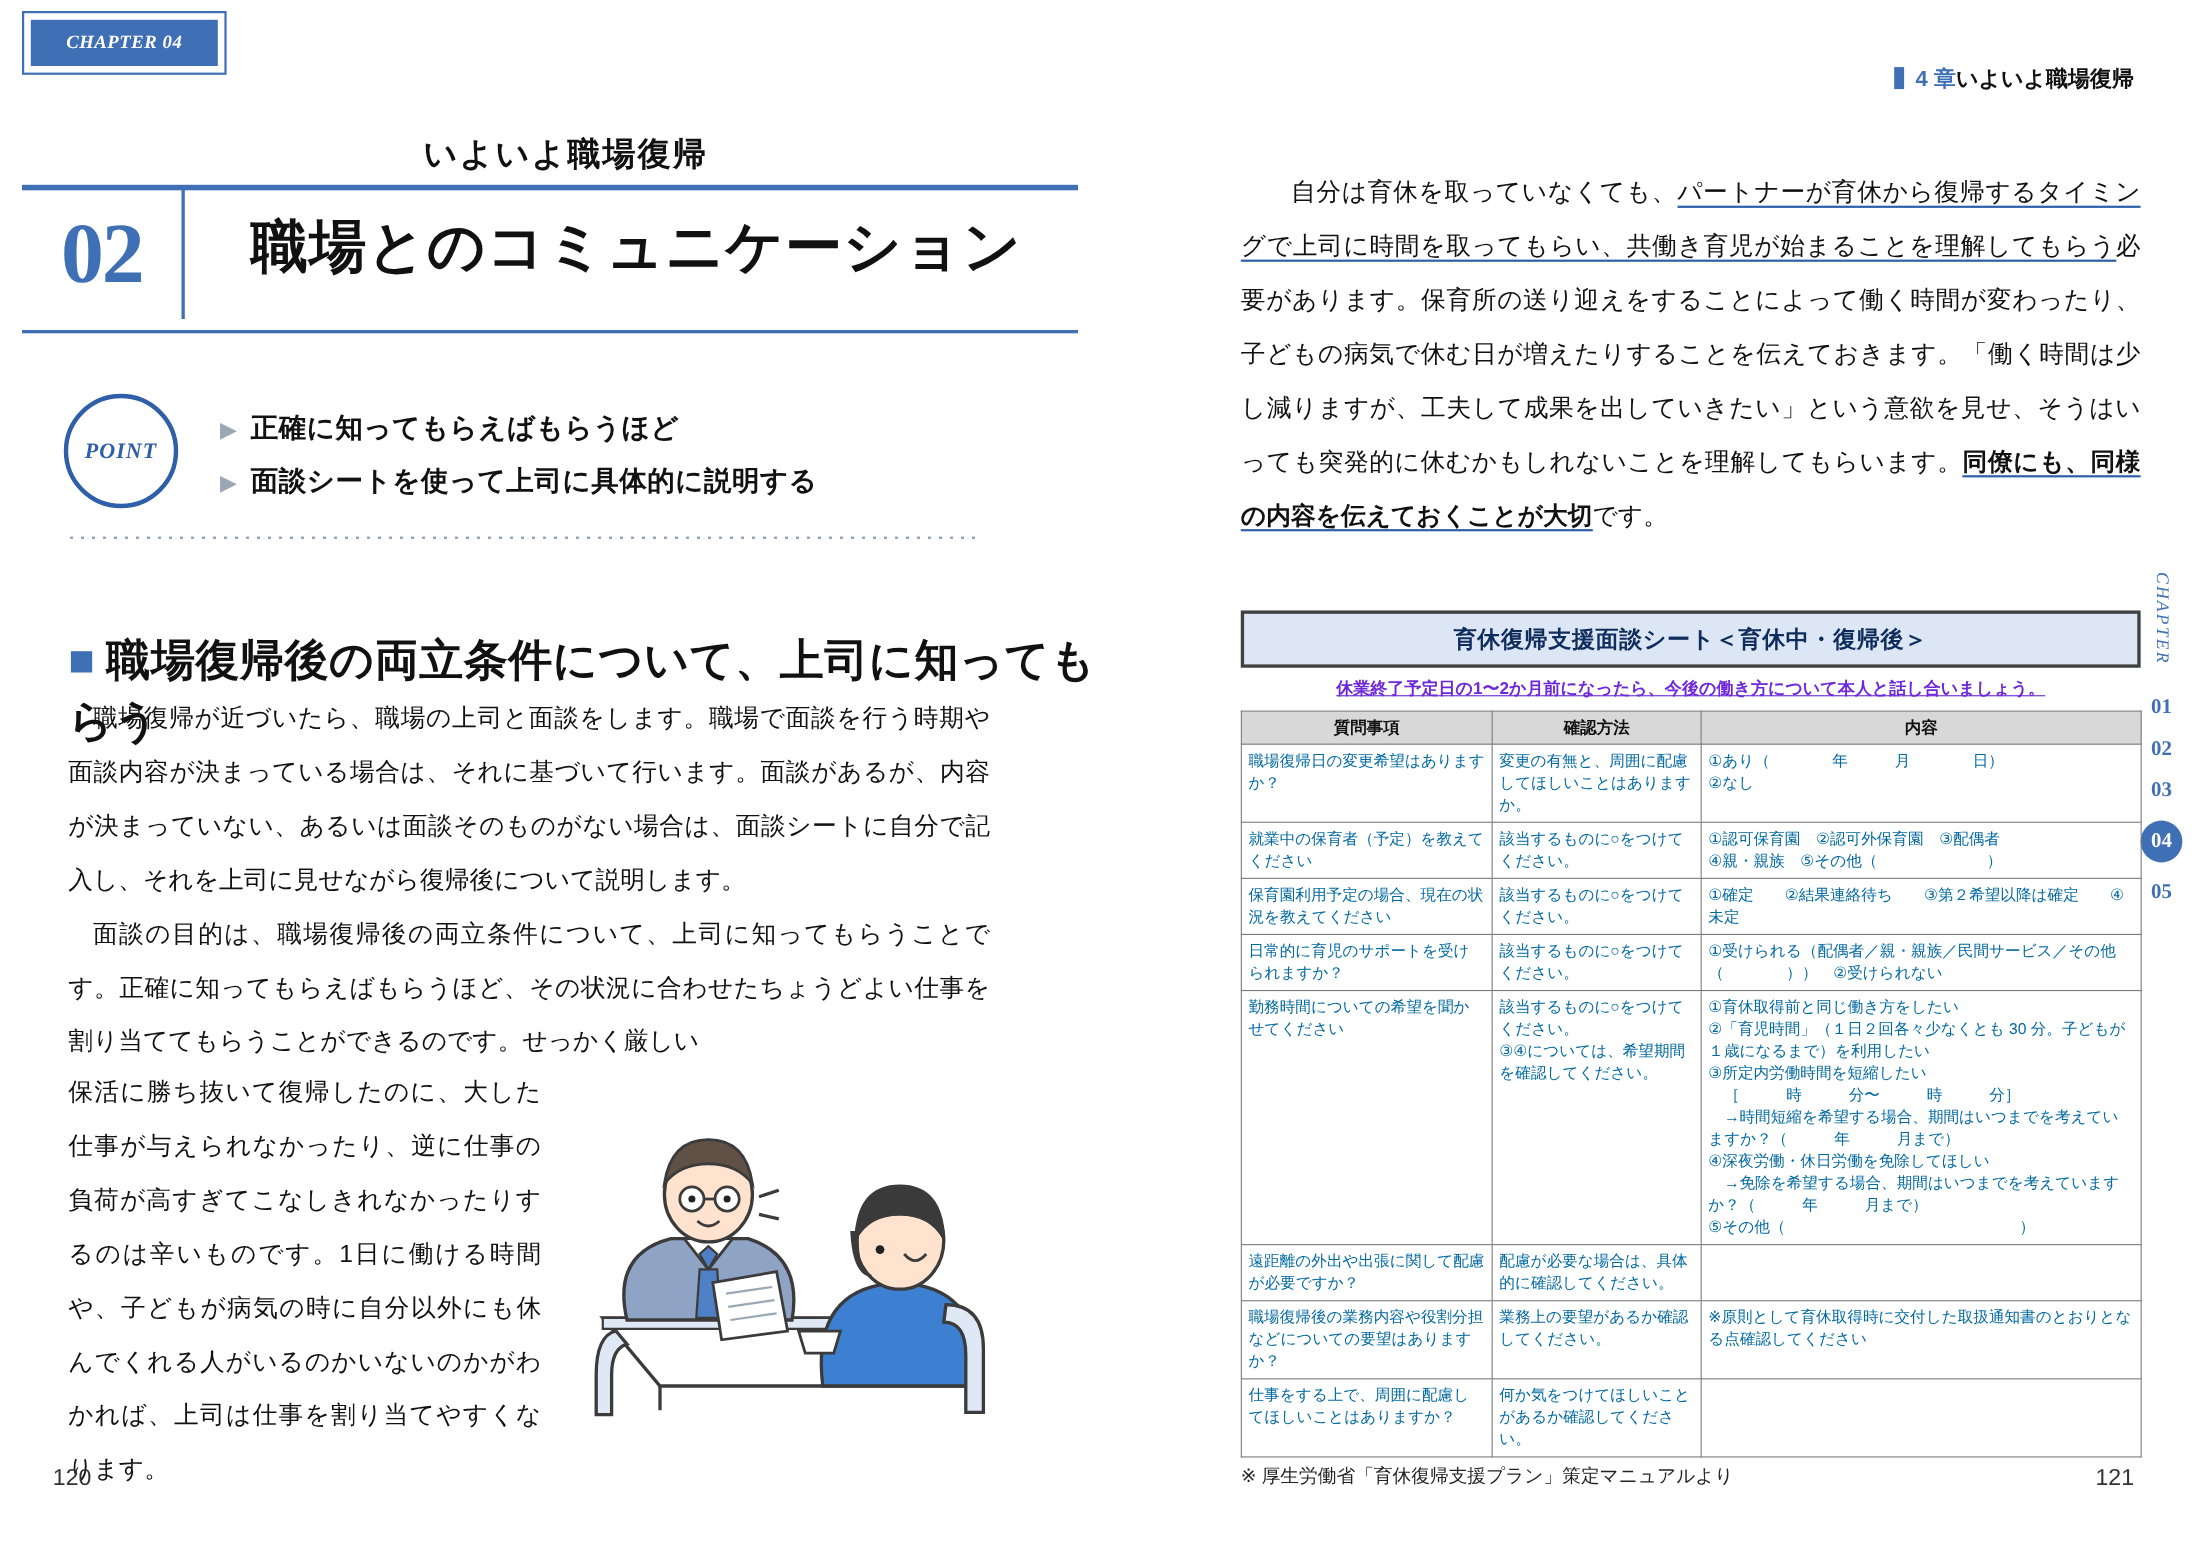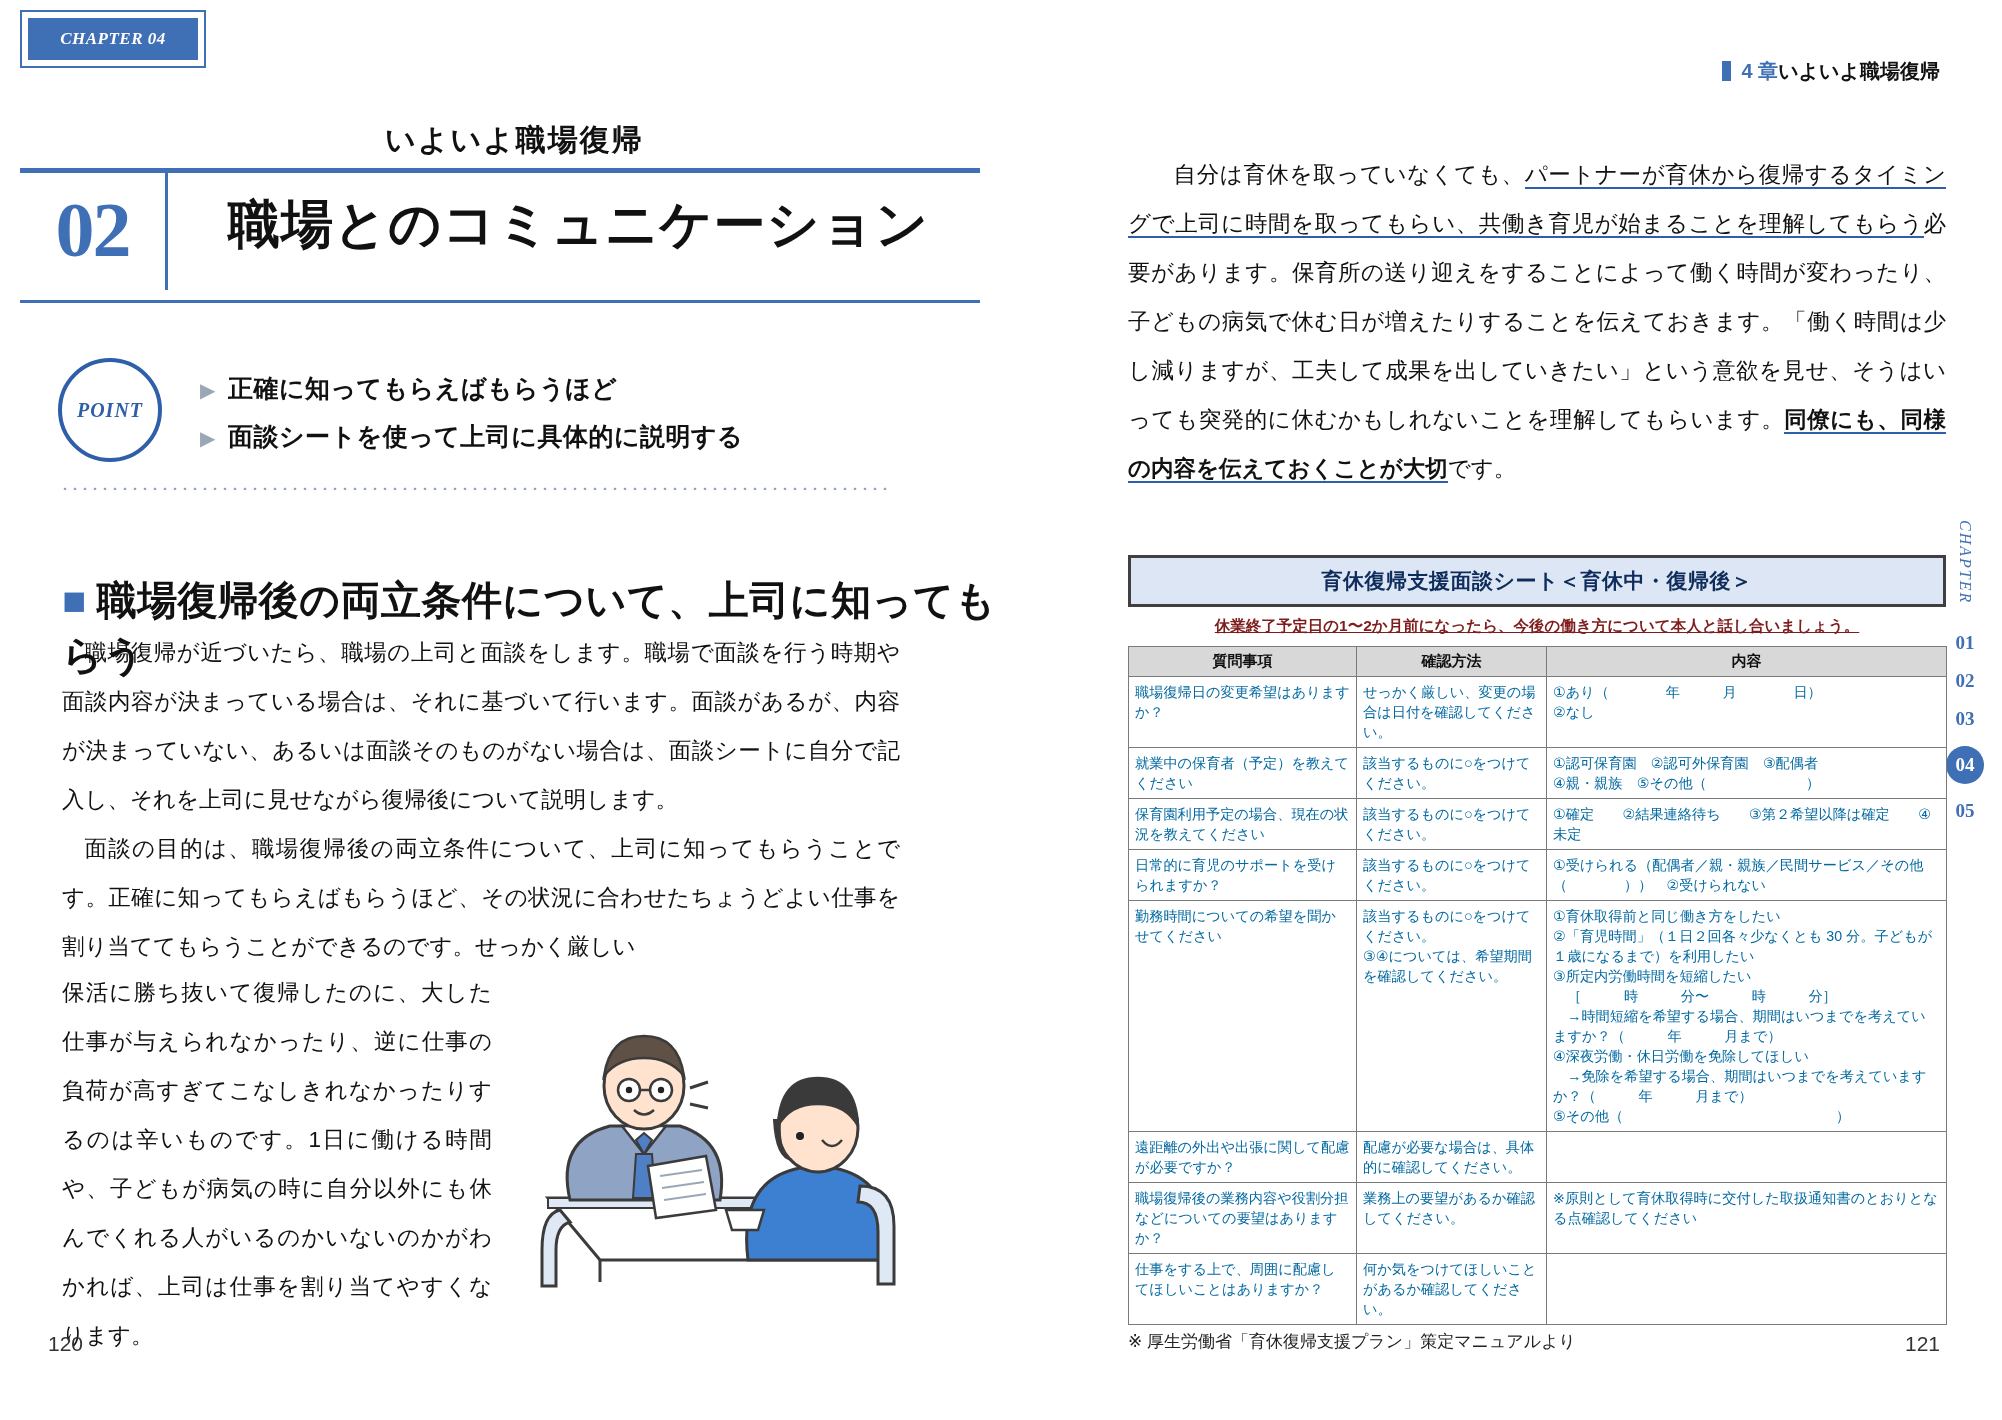--- a/index.html
+++ b/index.html
@@ -109,21 +109,21 @@
     width:38px;height:38px;line-height:38px;margin:16px auto;
   }
 
   
   .sheet{position:absolute;left:118px;top:555px;width:818px;}
   .sheet-title{
     background:#dce6f4;border:3px solid #404040;color:#0f2d5c;
     font-size:21px;font-weight:bold;text-align:center;padding:9px 0;letter-spacing:.5px;
   }
   .sheet-lead{
-    text-align:center;font-size:15.5px;color:#7f1d1d;font-weight:bold;
+    text-align:center;font-size:15.5px;color:#6d28d9;font-weight:bold;
     padding:9px 0 9px 0;text-decoration:underline;
   }
   table.sheet-tbl{border-collapse:collapse;width:818px;table-layout:fixed;}
   table.sheet-tbl th{
     background:#d8d8d8;border:1px solid #7a7a7a;font-size:15px;font-weight:bold;
     padding:5px 4px;color:#111;
   }
   table.sheet-tbl td{
     border:1px solid #7a7a7a;font-size:14.2px;line-height:20px;
     padding:5px 6px;vertical-align:top;color:#0369a1;
@@ -254,21 +254,21 @@
         <thead>
           <tr>
             <th>質問事項</th>
             <th>確認方法</th>
             <th>内容</th>
           </tr>
         </thead>
         <tbody id="sheet-body">
             <tr>
               <td style="white-space: pre-wrap;">職場復帰日の変更希望はありますか？</td>
-              <td style="white-space: pre-wrap;">せっかく厳しい、変更の場合は日付を確認してください。</td>
+              <td style="white-space: pre-wrap;">変更の有無と、周囲に配慮してほしいことはありますか。</td>
               <td style="white-space: pre-wrap;">①あり（　　　　年　　　月　　　　日）
 ②なし</td>
             </tr>
             <tr>
               <td style="white-space: pre-wrap;">就業中の保育者（予定）を教えてください</td>
               <td style="white-space: pre-wrap;">該当するものに○をつけてください。</td>
               <td style="white-space: pre-wrap;">①認可保育園　②認可外保育園　③配偶者
 ④親・親族　⑤その他（　　　　　　　）</td>
             </tr>
             <tr>

